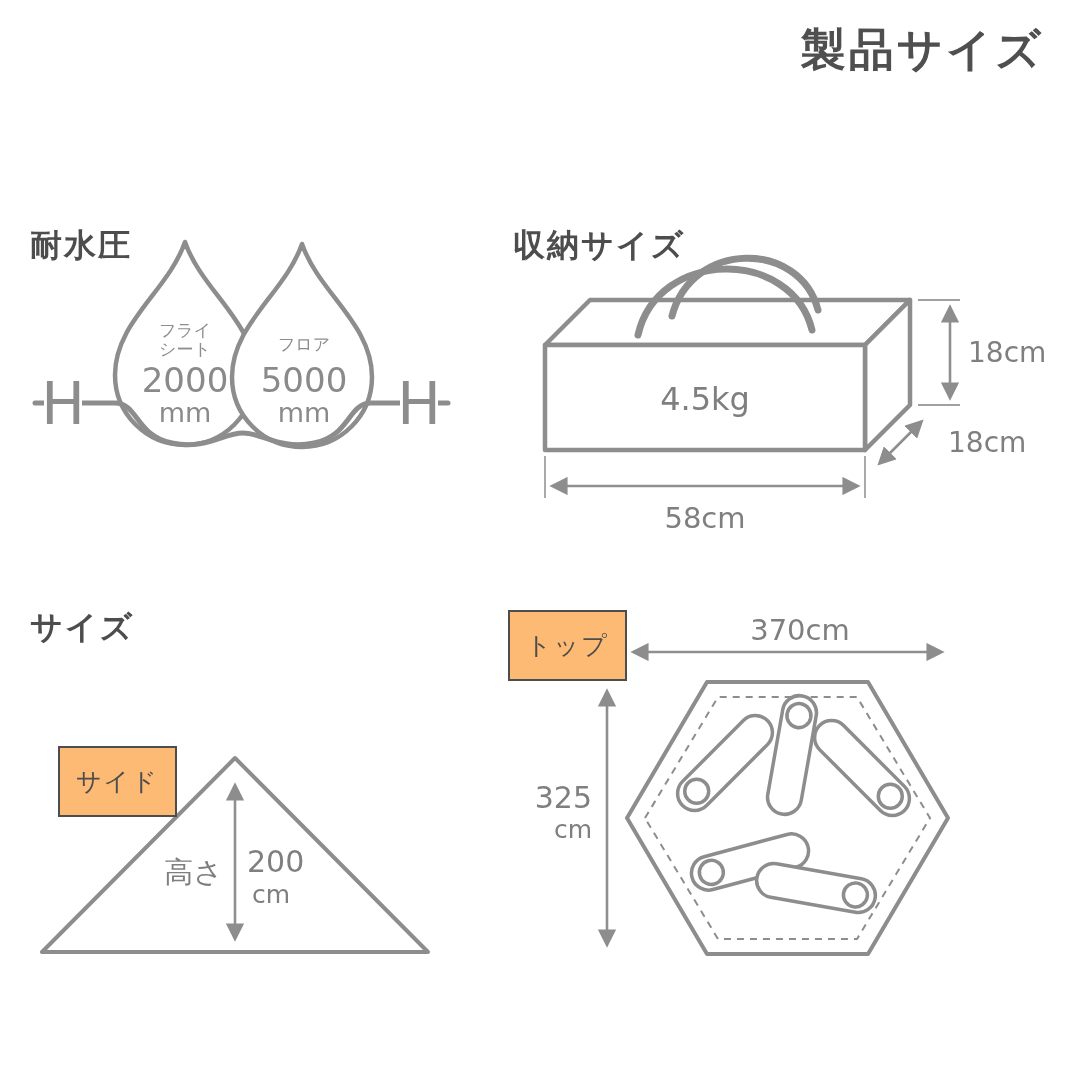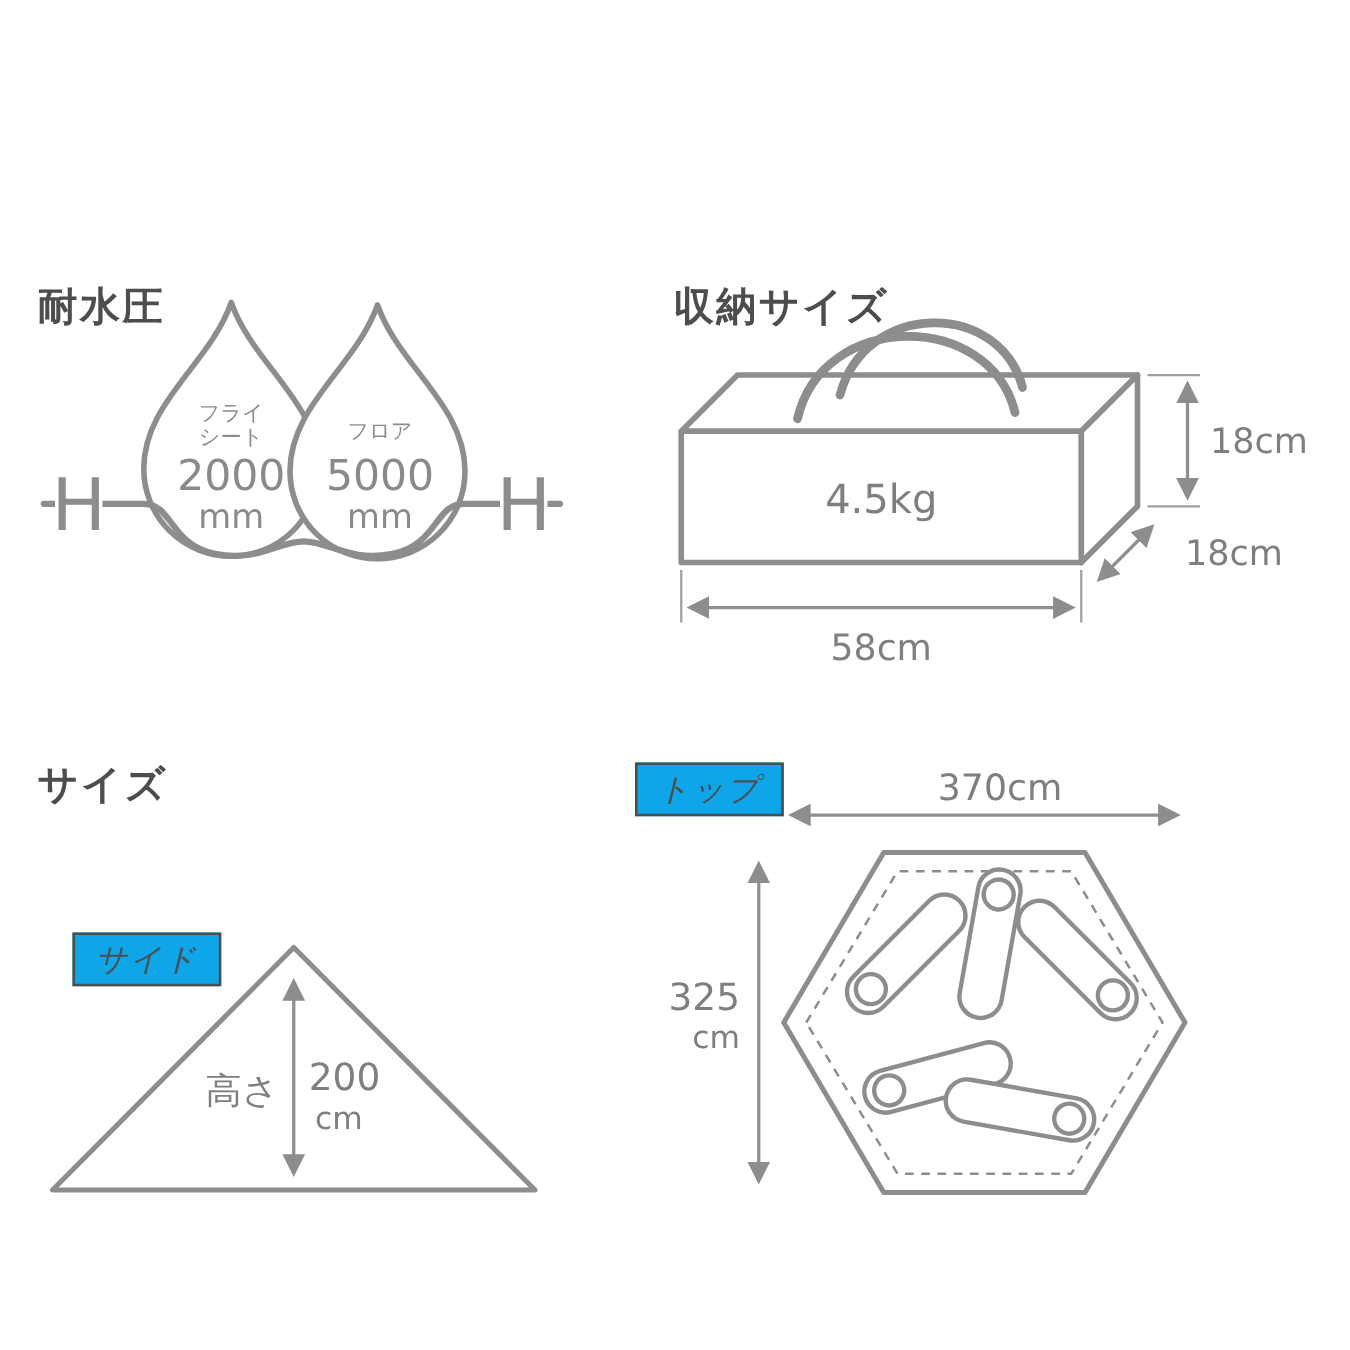--- a/index.html
+++ b/index.html
@@ -8,22 +8,22 @@
     font-family:"DejaVu Sans","Liberation Sans",sans-serif;
   }
   .page-title{
     position:absolute;top:20px;right:36px;font-size:45px;font-weight:700;
     color:#4f4f4f;letter-spacing:3px;
   }
   .section-heading{
     position:absolute;font-size:32px;font-weight:600;color:#4d4d4d;letter-spacing:2px;margin-top:34px;
   }
   .badge{
-    position:absolute;z-index:2;border:2px solid #4d4d4d;color:#4d4d4d;background:#0ea5e9;
-    font-size:25px;font-weight:500;padding:3px 16px;letter-spacing:2px;font-style:italic;
+    position:absolute;z-index:2;border:2px solid #4d4d4d;color:#4d4d4d;background:#fdba74;
+    font-size:25px;font-weight:500;padding:17px 16px;letter-spacing:2px;
   }
   svg{position:absolute;overflow:visible;font-family:inherit;}
   .ln{stroke:#8d8d8d;stroke-width:4.5;stroke-linejoin:round;stroke-linecap:round;fill:none;}
   .lnfill{stroke:#8d8d8d;stroke-width:4.5;stroke-linejoin:round;fill:#ffffff;}
   .handle{stroke:#8d8d8d;stroke-width:7;fill:none;stroke-linecap:round;}
   .dim{stroke:#8f8f8f;stroke-width:2.6;fill:none;}
   .thin{stroke:#a0a0a0;stroke-width:1.8;fill:none;}
   .dash{stroke:#8d8d8d;stroke-width:2;stroke-dasharray:7 6;fill:none;}
   .pad{fill:#ffffff;stroke:#8d8d8d;stroke-width:3.5;}
   text{fill:#7f7f7f;}
@@ -34,23 +34,24 @@
   .dim-label{font-size:28px;fill:#7f7f7f;}
   .dim-label-mid{font-size:29px;fill:#7f7f7f;text-anchor:middle;}
   .weight-label{font-size:32px;fill:#7f7f7f;text-anchor:middle;}
   .jp-label{font-size:29px;fill:#7f7f7f;}
 </style>
 </head>
 <body>
 
 <div class="canvas">
 
+  <div class="page-title">製品サイズ</div>
 
   <div class="section-heading" style="left:30px;top:190px;">耐水圧</div>
-  <div class="section-heading" style="left:539px;top:190px;">収納サイズ</div>
+  <div class="section-heading" style="left:513px;top:190px;">収納サイズ</div>
   <div class="section-heading" style="left:30px;top:572px;">サイズ</div>
 
   <div class="badge" style="left:58px;top:698px;margin-top:48px;">サイド</div>
   <div class="badge" style="left:508px;top:610px;">トップ</div>
 
   <svg style="left:20px;top:240px;" width="440" height="240" viewBox="0 0 440 240">
     <path class="lnfill" transform="translate(165,135)" d="M 0,-133 C 17,-84 70,-53 70,0 A 70,70 0 1,1 -70,0 C -70,-53 -17,-84 0,-133 Z"></path>
     <path class="lnfill" transform="translate(282,137)" d="M 0,-133 C 17,-84 70,-53 70,0 A 70,70 0 1,1 -70,0 C -70,-53 -17,-84 0,-133 Z"></path>
     <path class="ln" style="stroke-width:5;" d="M 15 163 H 95 C 118 163 116 196 152 203 C 186 210 203 193 223 193 C 243 193 260 210 294 203 C 330 196 328 163 351 163 H 428"></path>
     <rect x="24" y="138" width="38" height="50" fill="#ffffff"></rect>

